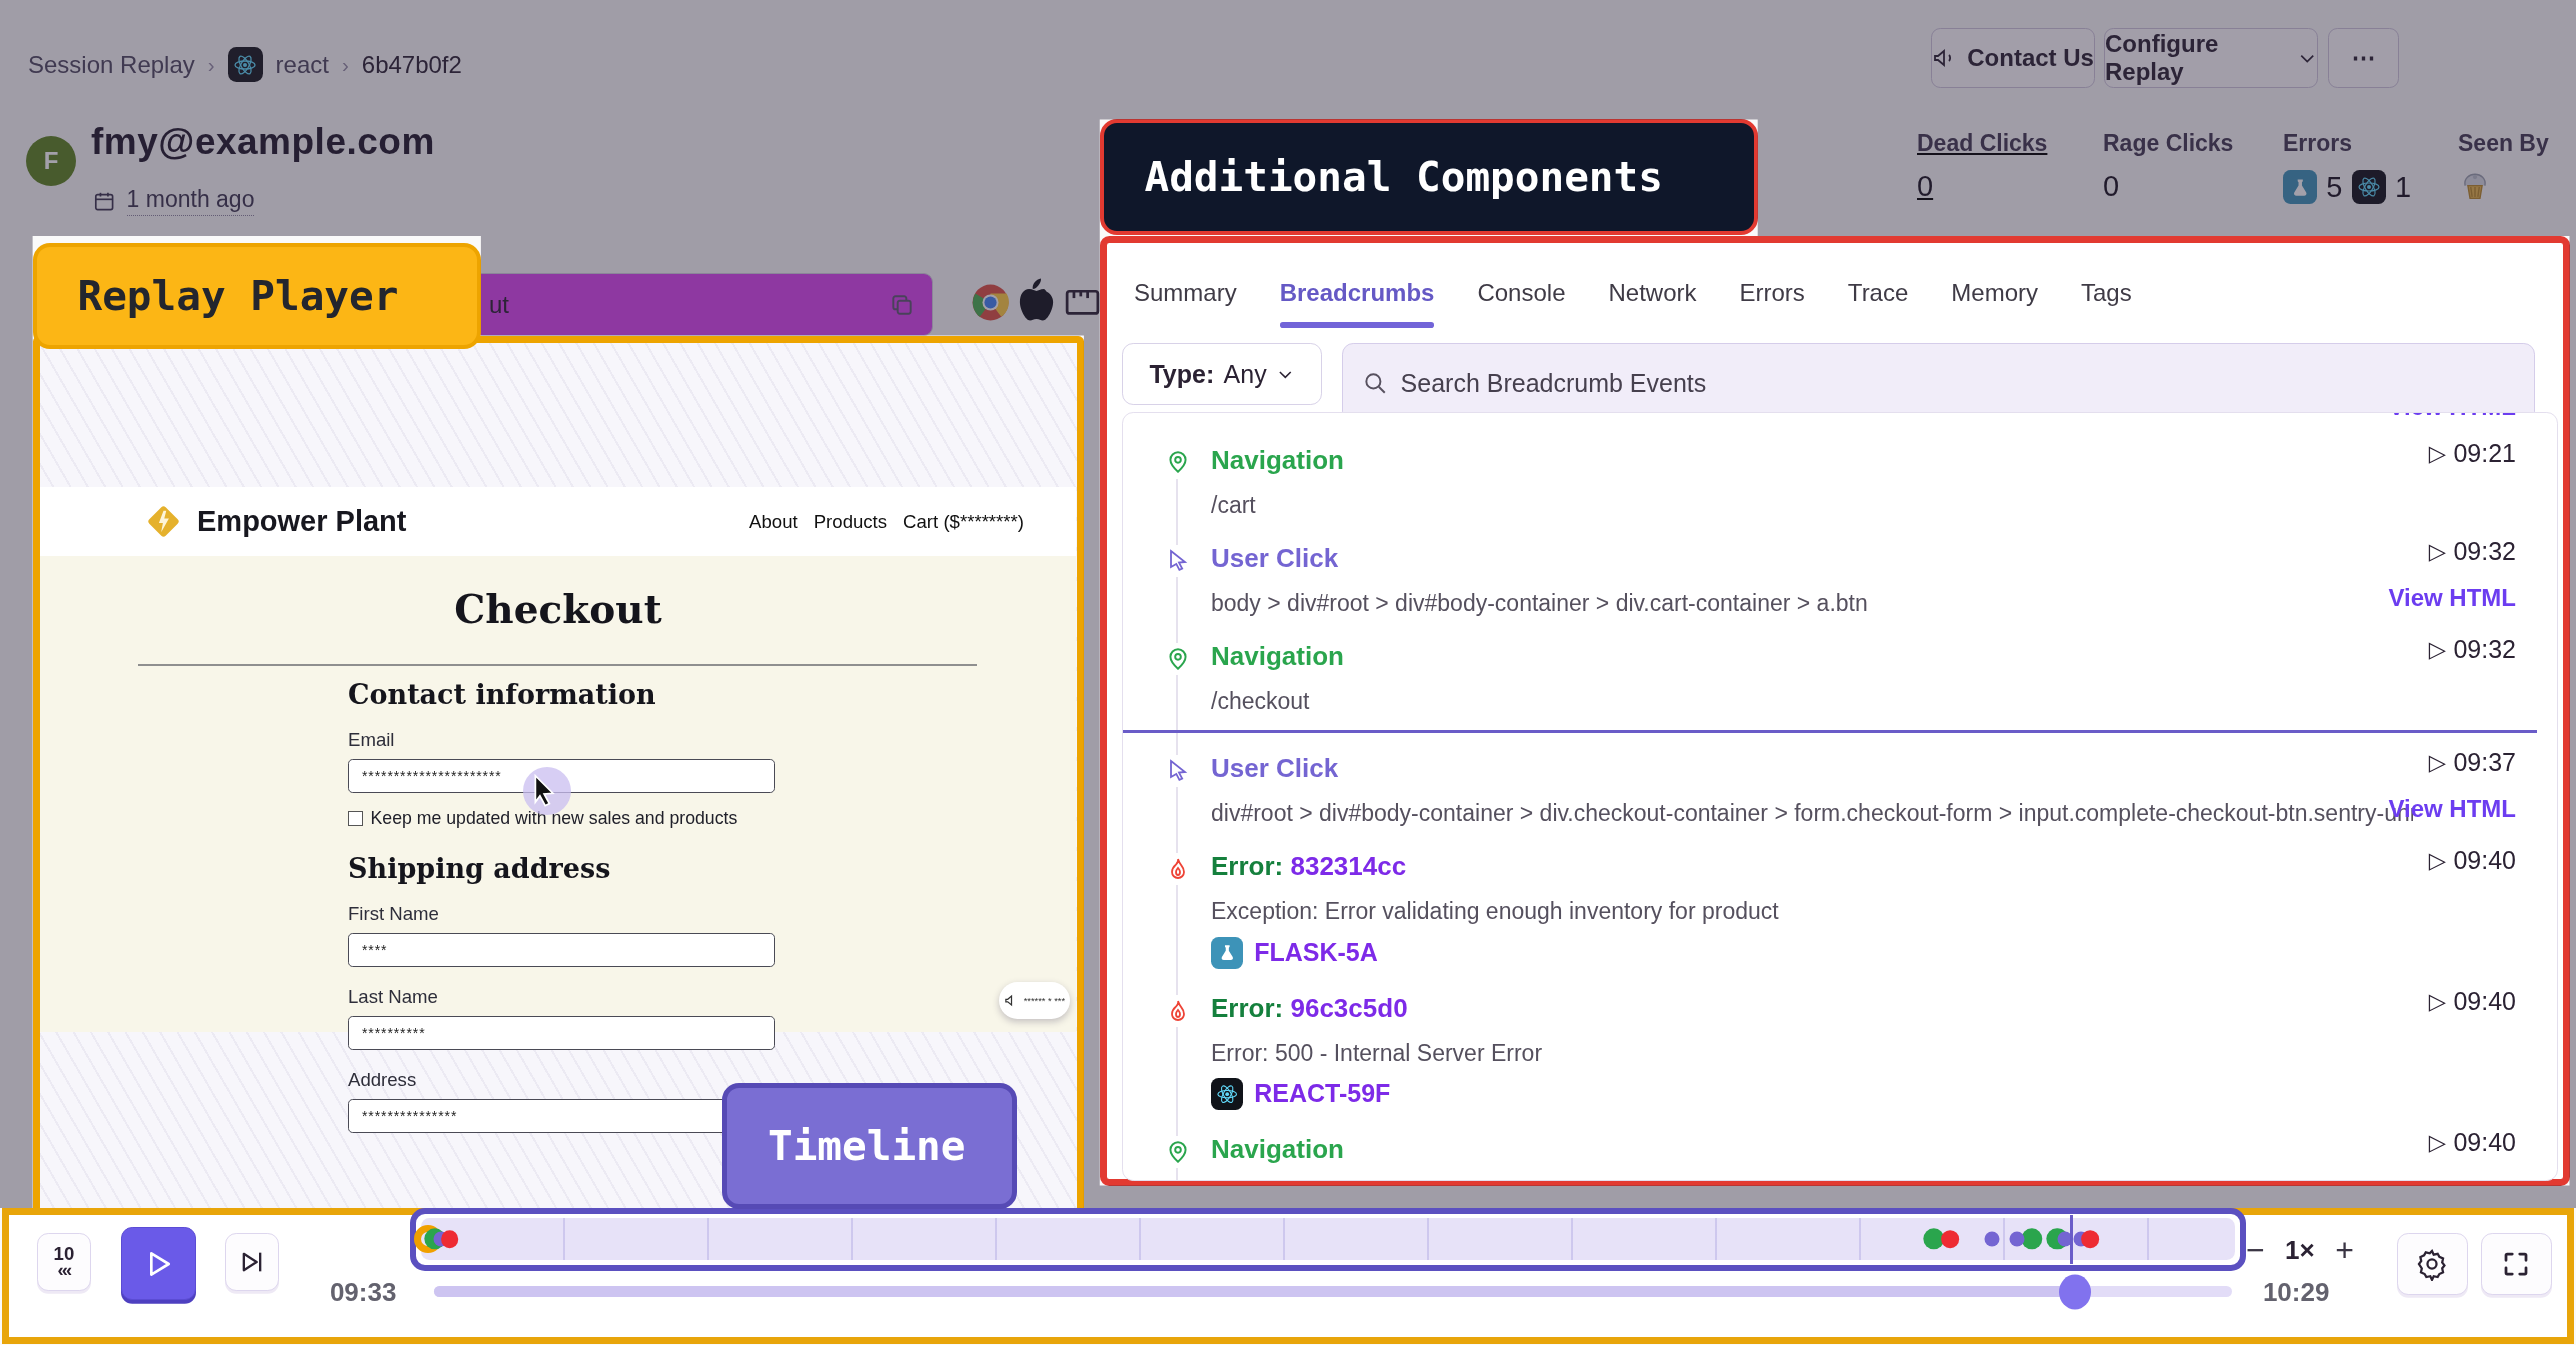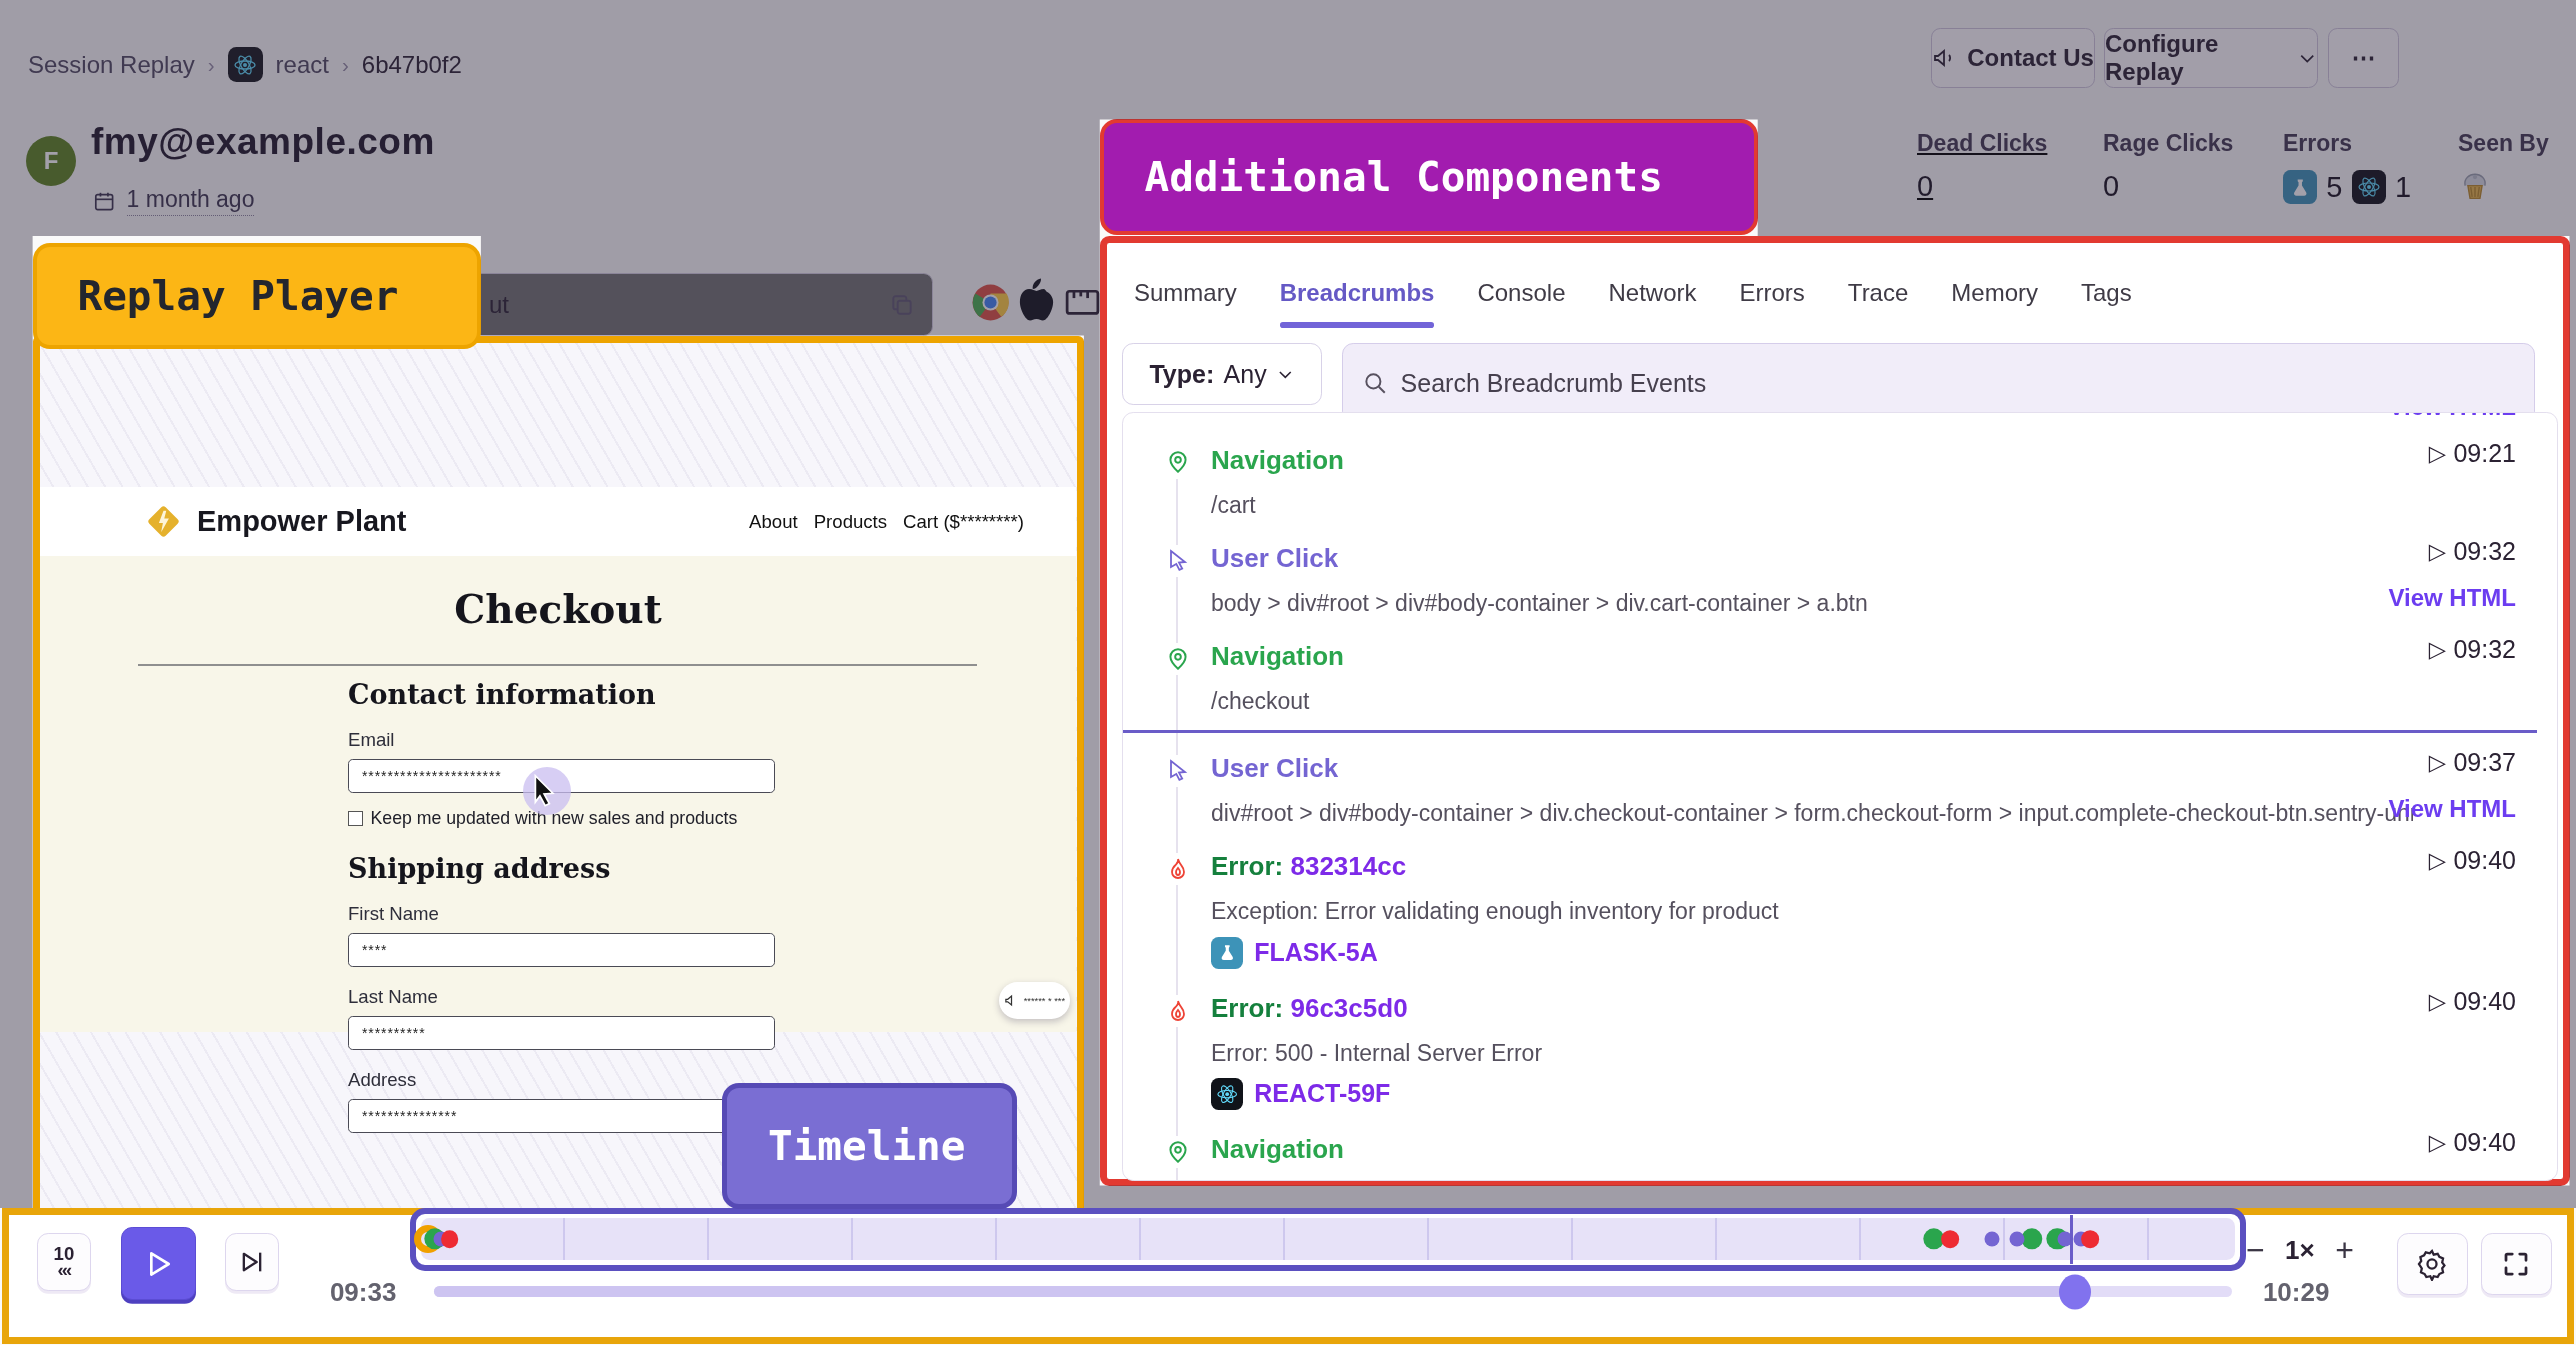--- a/index.html
+++ b/index.html
@@ -22,27 +22,27 @@
   .meta-row .ago { border-bottom:1.9px dotted #8d86a0; padding-bottom:1.9px;text-align:right; }
   .hbtn { height:60px; border:1.9px solid #cfc7dc; border-radius:9.3px; background:#fdfcfe; display:flex; align-items:center; justify-content:center; gap:11.2px; font-size:24px; font-weight:bold; color:#2b2233; }
   .stat { top:130px; }
   .stat .slabel { font-size:23px; font-weight:bold; color:#433a52; }
   .stat .sval { margin-top:13px; font-size:29px; color:#18121f; display:flex; align-items:center; gap:9.3px; }
   .badge-sq { width:34px; height:34px; border-radius:7.5px; display:inline-flex; align-items:center; justify-content:center; }
   .badge-flask { background:#3d93b8; }
   .badge-react { background:#101319; }
 
   
-  .url-box { left:363px; top:273px; width:570px; height:63px; background:#737373; border:1.9px solid #d5cfe0; border-radius:9.3px; display:flex; align-items:center; padding:0 17px; font-size:24px; color:#2b2233; }
+  .url-box { left:363px; top:273px; width:570px; height:63px; background:#d946ef; border:1.9px solid #d5cfe0; border-radius:9.3px; display:flex; align-items:center; padding:0 17px; font-size:24px; color:#2b2233; }
   .url-box .copy { margin-left:auto; }
 
   
   .ann { z-index:5; display:flex; align-items:center; font-family:"DejaVu Sans Mono", monospace; font-weight:bold; font-size:41px; border-radius:17px; padding-left:41px; }
   .ann-yellow { left:-7.5px; top:-100px; width:448px; height:106px; background:#fcb615; color:#23262e; border:4.7px solid #eda400; }
-  .ann-red { left:-7.5px; top:-124px; width:658px; height:116px; background:#a21caf; color:#fff; border:4.7px solid #e23a31; }
+  .ann-red { left:-7.5px; top:-124px; width:658px; height:116px; background:#0f172a; color:#fff; border:4.7px solid #e23a31; }
   .ann-purple { left:722px; top:1083px; width:295px; height:126px; background:#7a6ed3; color:#fff; border:5.6px solid #564ab5; z-index:6; }
 
   
   .player-frame { left:33px; top:336px; width:1051px; height:883px; border:7.5px solid #eda400; border-radius:5.6px; z-index:4;
     background:repeating-linear-gradient(60deg,#f7f6fb 0 13px,#eceaf3 13px 15px); }
   .site-head { left:0; top:144px; width:1036px; height:69px; background:#fff; display:flex; align-items:center; padding:0 52px 0 105px; }
   .brand { display:flex; align-items:center; gap:15px; font-size:29px; font-weight:bold; color:#17171f; }
   .site-nav { margin-left:auto; display:flex; gap:16px; font-size:18.6px; color:#111; }
   .site-body { left:0; top:213px; width:1036px; height:476px; background:#f8f6e9; font-family:"DejaVu Serif", serif; }
   .chk-title { width:100%; text-align:center; top:30px; font-size:39px; font-weight:bold; color:#15151c; }

